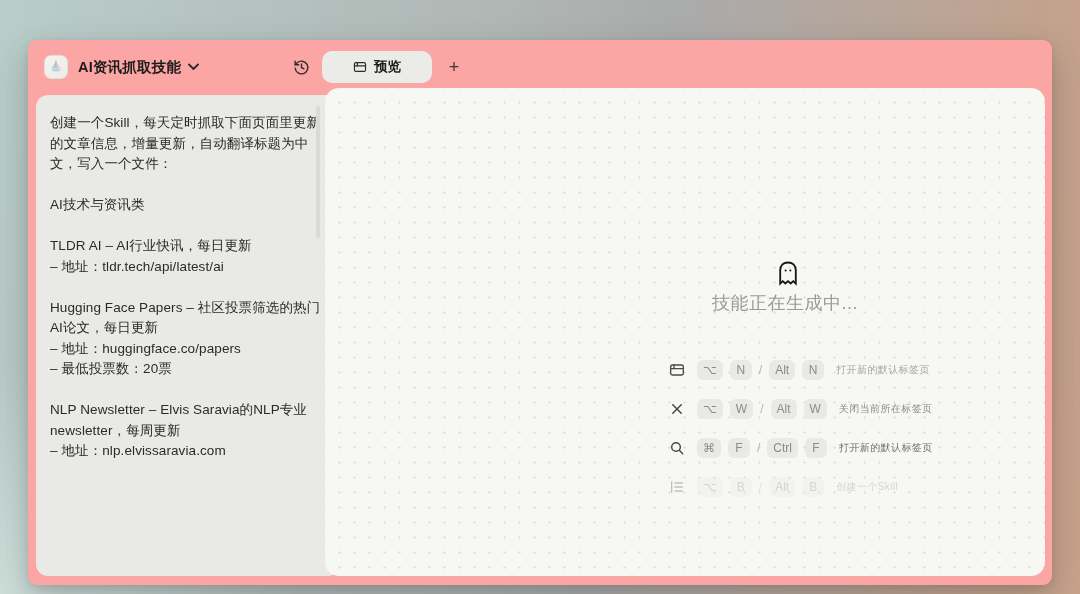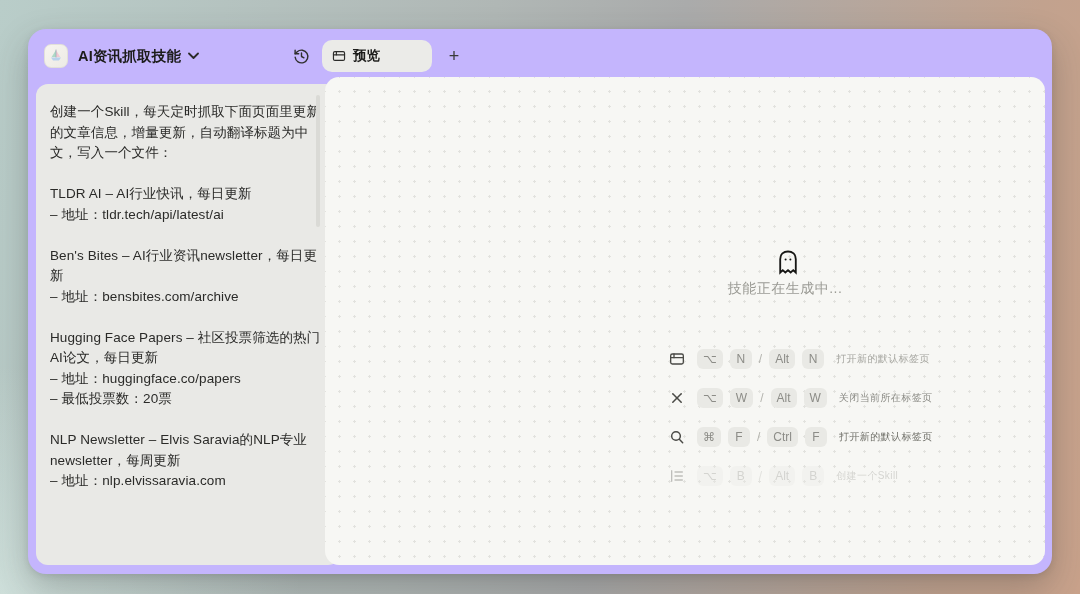--- a/index.html
+++ b/index.html
@@ -8,42 +8,43 @@
     font-family: "Liberation Sans", "DejaVu Sans", sans-serif;
     background: linear-gradient(100deg, #b9cdc9 0%, #b0b7b5 42%, #aaabab 58%, #c2a28e 88%, #c9a28b 100%);
     position: relative;
   }
   body::before {
     content:""; position:absolute; inset:0; pointer-events:none;
     background: radial-gradient(ellipse 40% 55% at 0% 100%, rgba(225,242,236,0.55), rgba(225,242,236,0) 70%);
   }
 
   .window {
-    position:absolute; left:28px; top:29px; width:1024px; height:545px;
-    background:#c4b5fd; border-radius:18px;
+    position:absolute; left:28px; top:40px; width:1024px; height:545px;
+    background:#fca5a5; border-radius:9px;
     box-shadow: 0 14px 34px rgba(50,55,55,0.28), 0 2px 6px rgba(50,55,55,0.12);
   }
 
   
   .window-header { position:absolute; left:0; top:0; right:0; height:54px; display:flex; align-items:center; padding:0 16px; }
   .app-icon {
     width:24px; height:24px; border-radius:7px; flex:0 0 auto;
     background: linear-gradient(135deg,#f7f4ef,#ecebe5);
     border:1px solid #e2e0d9; display:flex; align-items:center; justify-content:center;
     cursor:pointer;
   }
   .app-title { margin-left:10px; font-size:14.5px; font-weight:700; color:#1c1c1a; letter-spacing:.2px; cursor:pointer; }
   .chevron { margin-left:7px; display:flex; align-items:center; color:#2b2b29; cursor:pointer; }
 
   .tab-strip { position:absolute; left:261px; top:0; height:54px; display:flex; align-items:center; }
   .icon-btn { background:none; border:none; width:24px; height:24px; display:flex; align-items:center; justify-content:center; color:#2f2f2d; cursor:pointer; }
   .tab {
     margin-left:9px; height:32px; width:110px; border-radius:10px;
     background:#ebebe8; display:flex; align-items:center; padding:0 10px; gap:7px;
     cursor:pointer;
+    justify-content:center;
   }
   .tab .tab-icon { display:flex; align-items:center; color:#2c2c2a; }
   .tab .tab-label { font-size:13.5px; font-weight:600; color:#1e1e1c; }
   .plus-btn { margin-left:9px; width:26px; height:26px; background:none; border:none; font-size:18px; line-height:1; color:#3a3a38; cursor:pointer; font-family:inherit; }
 
   
   .prompt-panel {
     position:absolute; left:8px; top:55px; width:304px; bottom:9px;
     background:#e9e9e6; border-radius:12px; padding:18px 14px;
     font-size:13.5px; line-height:20.5px; color:#28282:6; color:#29292 6; color:#2a2a28;
@@ -62,21 +63,21 @@
     position:absolute; left:297px; top:48px; right:7px; bottom:9px;
     background-color:#f7f7f4;
     background-image: radial-gradient(circle, #e2e2de 1.15px, rgba(0,0,0,0) 1.4px);
     background-size:15px 15px; background-position:7px 7px;
     border-radius:14px; overflow:hidden;
   }
 
   .ghost { position:absolute; left:452px; top:172px; width:22px; height:26px; color:#161614; }
   .status {
     position:absolute; left:460px; top:203px; transform:translateX(-50%);
-    font-size:14px; color:#9b9b95; white-space:nowrap; letter-spacing:.5px;
+    font-size:18px; color:#9b9b95; white-space:nowrap; letter-spacing:.5px;
   }
 
   .shortcuts { position:absolute; left:343px; top:262px; }
   .srow { display:flex; align-items:center; height:39px; }
   .sicon { width:18px; display:flex; align-items:center; justify-content:center; color:#49494:5; color:#4a4a46; margin-right:11px; }
   .key {
     background:#e9e9e5; border-radius:6px; padding:3px 6px; min-width:22px;
     font-size:12px; color:#8c8c87; text-align:center; margin-right:7px; line-height:14px;
   }
   .slash { font-size:12px; color:#b4b4ae; margin-right:7px; }
@@ -127,24 +128,23 @@
             <path d="M7.5 4.5 v5.5"></path>
         </svg>
       </span>
       <span class="tab-label">预览</span>
     </div>
     <button class="plus-btn">+</button>
   </div>
 
   <div class="prompt-panel">
     <p>创建一个Skill，每天定时抓取下面页面里更新的文章信息，增量更新，自动翻译标题为中文，写入一个文件：</p>
+    <p>AI技术与资讯类</p>
     <p>TLDR AI – AI行业快讯，每日更新
 – 地址：tldr.tech/api/latest/ai</p>
-    <p>Ben's Bites – AI行业资讯newsletter，每日更新
-– 地址：bensbites.com/archive</p>
     <p>Hugging Face Papers – 社区投票筛选的热门AI论文，每日更新
 – 地址：huggingface.co/papers
 – 最低投票数：20票</p>
     <p>NLP Newsletter – Elvis Saravia的NLP专业newsletter，每周更新
 – 地址：nlp.elvissaravia.com</p>
   </div>
   <div class="panel-scrollbar"></div>
 
   <div class="canvas">
 

